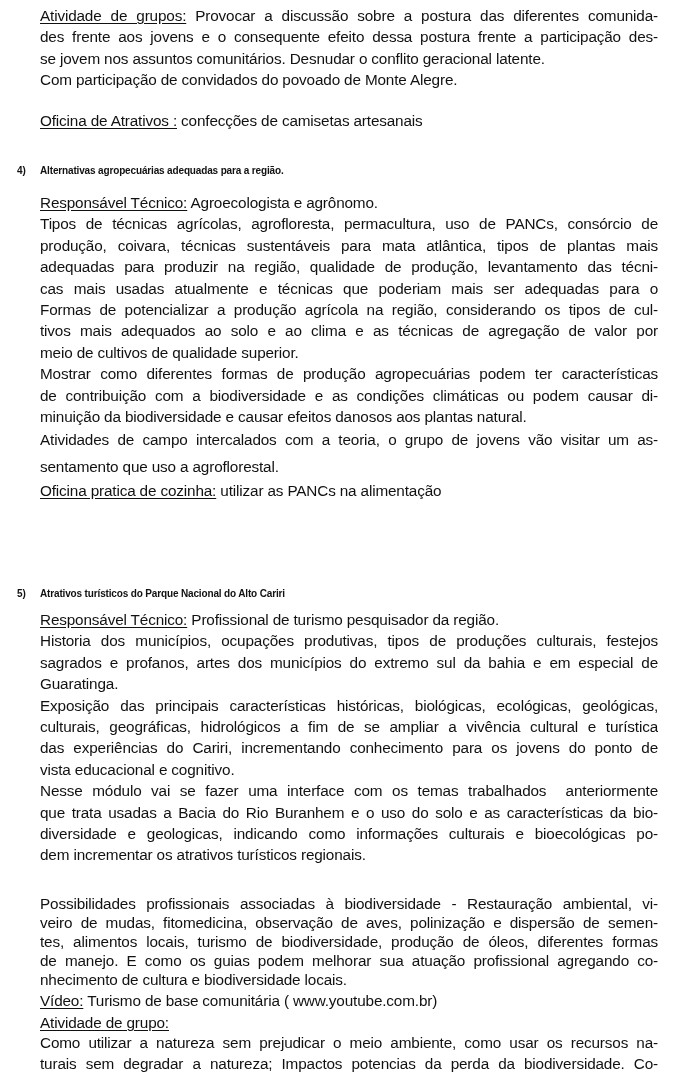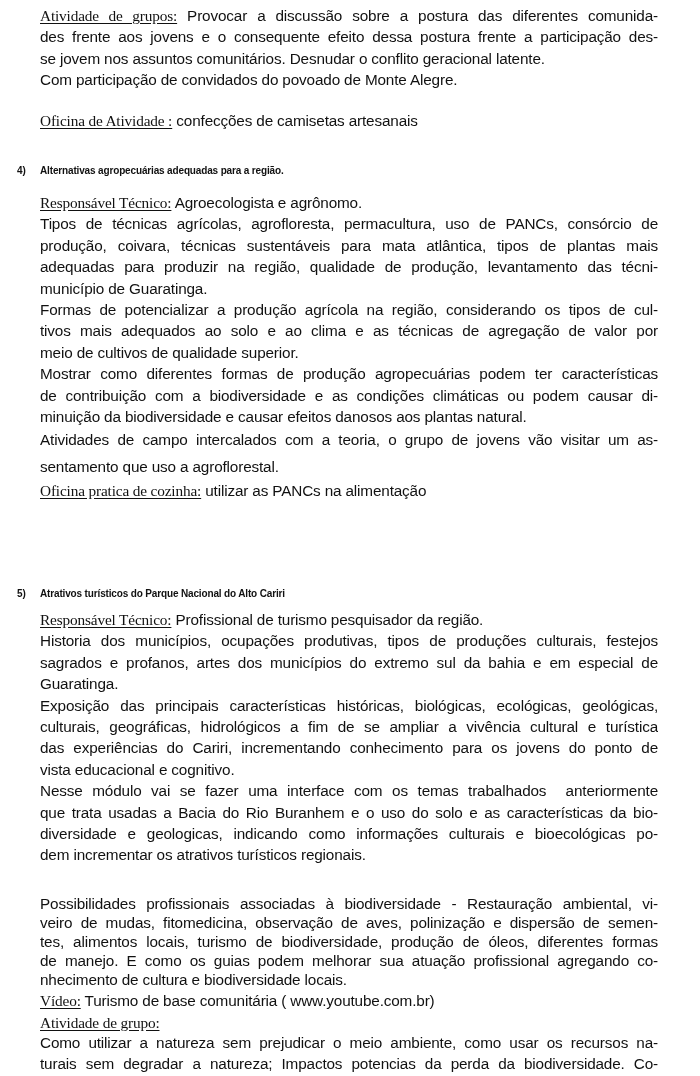--- a/index.html
+++ b/index.html
@@ -4,48 +4,48 @@
 <style>
   html, body { margin: 0; padding: 0; background: #ffffff; }
   body {
     width: 700px; height: 1076px; overflow: hidden; position: relative;
     font-family: "Liberation Sans", sans-serif; color: #111;
     font-size: 15.3px; letter-spacing: -0.15px;
   }
   .blk { position: absolute; left: 40px; width: 618px; }
   .ln { display: block; height: 21.4px; line-height: 21.4px; white-space: nowrap; }
   .j { text-align: justify; text-align-last: justify; white-space: normal; overflow: hidden; }
-  .u { text-decoration: underline; text-underline-offset: 2px; font-family: Liberation Serif, serif; }
+  .u { text-decoration: underline; text-underline-offset: 2px; }
   .h { position: absolute; left: 17px; font-weight: bold; font-size: 10px; line-height: 21px; white-space: nowrap; }
   .h .num { display: inline-block; width: 23px; }
 </style>
 </head>
 <body>
 
 <div class="blk" style="top:5px;">
   <span class="ln j"><span class="u">Atividade de grupos:</span><span> Provocar a discussão sobre a postura das diferentes comunida-</span></span>
   <span class="ln j">des frente aos jovens e o consequente efeito dessa postura frente a participação des-</span>
   <span class="ln">se jovem nos assuntos comunitários. Desnudar o conflito geracional latente.</span>
   <span class="ln">Com participação de convidados do povoado de Monte Alegre.</span>
 </div>
 
 <div class="blk" style="top:110px;">
-  <span class="ln"><span class="u">Oficina de Atividade :</span><span> confecções de camisetas artesanais</span></span>
+  <span class="ln"><span class="u">Oficina de Atrativos :</span><span> confecções de camisetas artesanais</span></span>
 </div>
 
 <div class="h" style="top:160px;">
   <span class="num">4)</span><span>Alternativas agropecuárias adequadas para a região.</span>
 </div>
 
 <div class="blk" style="top:192px;">
   <span class="ln"><span class="u">Responsável Técnico:</span><span> Agroecologista e agrônomo.</span></span>
   <span class="ln j">Tipos de técnicas agrícolas, agrofloresta, permacultura, uso de PANCs, consórcio de</span>
   <span class="ln j">produção, coivara, técnicas sustentáveis para mata atlântica, tipos de plantas mais</span>
   <span class="ln j">adequadas para produzir na região, qualidade de produção, levantamento das técni-</span>
-  <span class="ln">município de Guaratinga.</span>
+  <span class="ln j">cas mais usadas atualmente e técnicas que poderiam mais ser adequadas para o</span>
   <span class="ln j">Formas de potencializar a produção agrícola na região, considerando os tipos de cul-</span>
   <span class="ln j">tivos mais adequados ao solo e ao clima e as técnicas de agregação de valor por</span>
   <span class="ln">meio de cultivos de qualidade superior.</span>
   <span class="ln j">Mostrar como diferentes formas de produção agropecuárias podem ter características</span>
   <span class="ln j">de contribuição com a biodiversidade e as condições climáticas ou podem causar di-</span>
   <span class="ln">minuição da biodiversidade e causar efeitos danosos aos plantas natural.</span>
   <span class="ln j" style="height:26px;line-height:26px;">Atividades de campo intercalados com a teoria, o grupo de jovens vão visitar um as-</span>
   <span class="ln" style="height:27px;line-height:27px;">sentamento que uso a agroflorestal.</span>
   <span class="ln"><span class="u">Oficina pratica de cozinha:</span><span> utilizar as PANCs na alimentação</span></span>
 </div>

